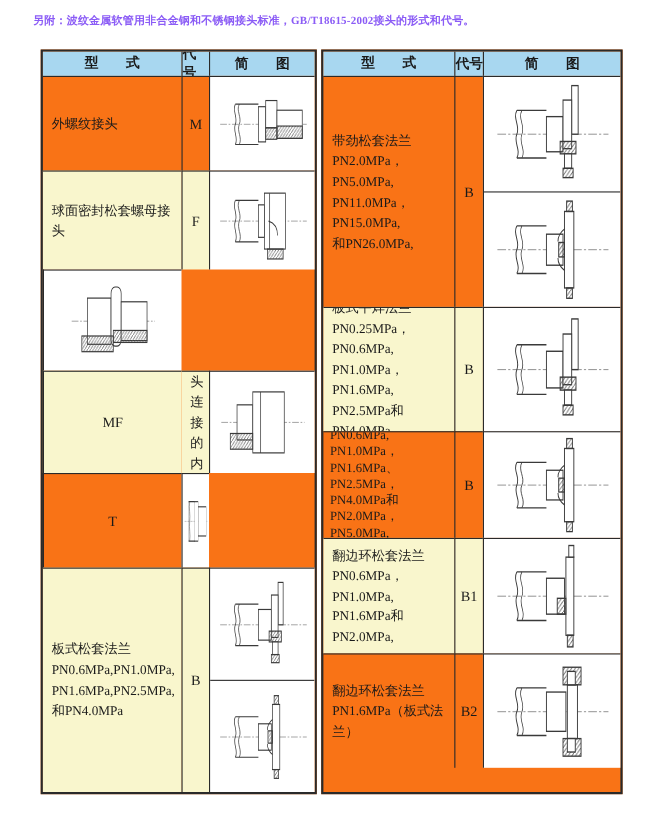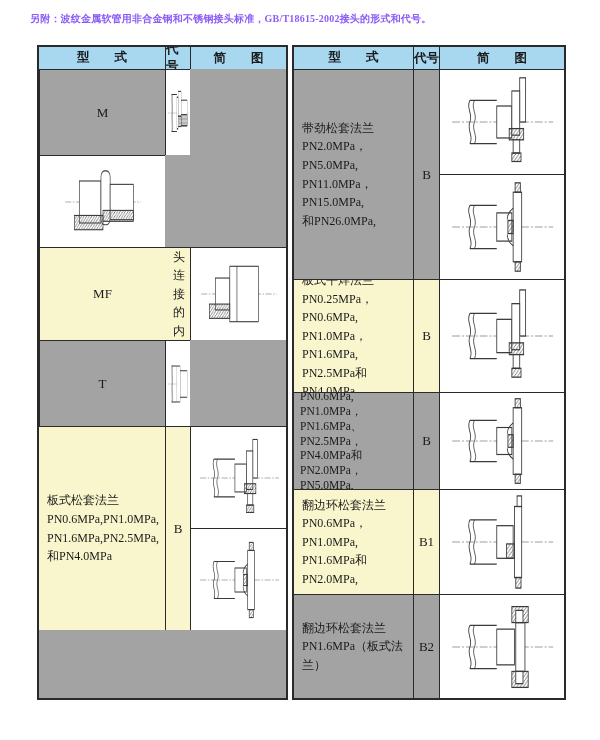--- a/index.html
+++ b/index.html
@@ -12,21 +12,21 @@
   body{
     width:600px;height:740px;background:#ffffff;position:relative;
     font-family:"Liberation Serif", serif;color:var(--ink);
   }
   .note{
     position:absolute;left:30px;top:12px;width:560px;
     font-family:Liberation Serif, serif;
     font-size:10px;font-weight:bold;color:#8b5cf6;letter-spacing:.2px;
   }
   .tables{position:absolute;left:37px;top:45px;display:flex;gap:4px;}
-  .tbl{border:2px solid var(--border);background:#a3a3a3;}
+  .tbl{border:2px solid var(--border);background:#f97316;}
   .row{display:grid;}
   .tbl-l .row{grid-template-columns:126px 25px 96px;}
   .tbl-r .row{grid-template-columns:119px 26px 125px;}
   .cell{
     border-top:1px solid var(--border);
     display:flex;align-items:center;box-sizing:border-box;
     font-size:12px;overflow:hidden;
   }
   .row:first-child .cell{border-top:none;}
   .c-code,.c-diag{border-left:1px solid var(--border);}
@@ -137,28 +137,38 @@
 <div class="tables">
 
   <div class="tbl tbl-l">
     <div class="row head" style="height:22px">
       <div class="cell c-type">型　　式</div>
       <div class="cell c-code">代号</div>
       <div class="cell c-diag">简　　图</div>
     </div>
 
     <div class="row" style="height:86px">
+      <div class="cell c-type">外螺纹接头</div>
       <div class="cell c-code">M</div>
       <div class="cell c-diag">
         <svg class="fit" width="92" height="80" viewBox="0 0 180 100" preserveAspectRatio="none">
           <use href="#fit-m"></use>
         </svg>
       </div>
     </div>
 
+    <div class="row hl" style="height:90px">
+      <div class="cell c-type">球面密封松套螺母接头</div>
+      <div class="cell c-code">F</div>
+      <div class="cell c-diag">
+        <svg class="fit" width="92" height="82" viewBox="0 0 180 100" preserveAspectRatio="none">
+          <use href="#fit-f"></use>
+        </svg>
+      </div>
+    </div>
 
     <div class="row" style="height:92px">
       <div class="cell c-diag">
         <svg class="fit" width="92" height="84" viewBox="0 0 180 100" preserveAspectRatio="none">
           <use href="#fit-mm"></use>
         </svg>
       </div>
     </div>
 
     <div class="row hl" style="height:93px">

